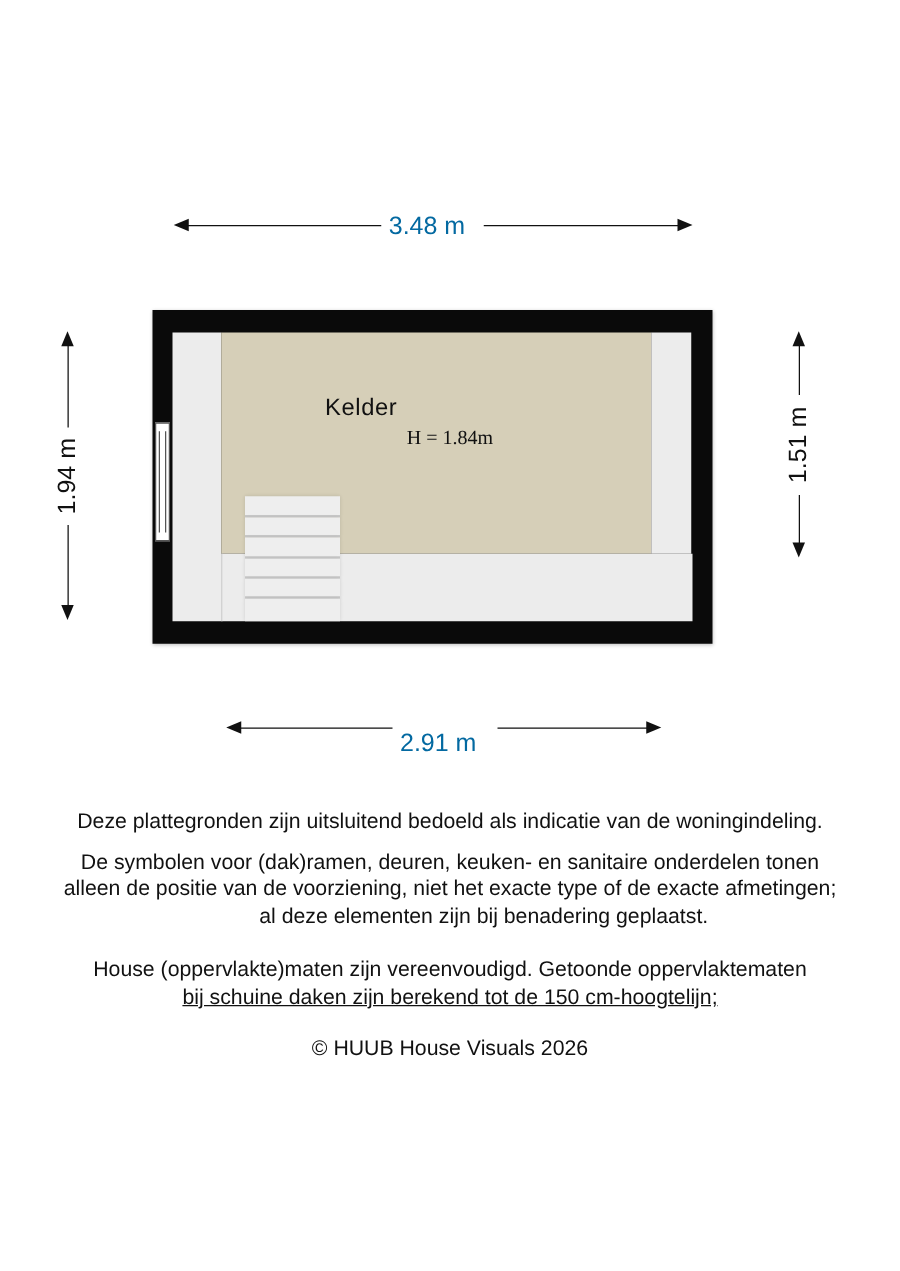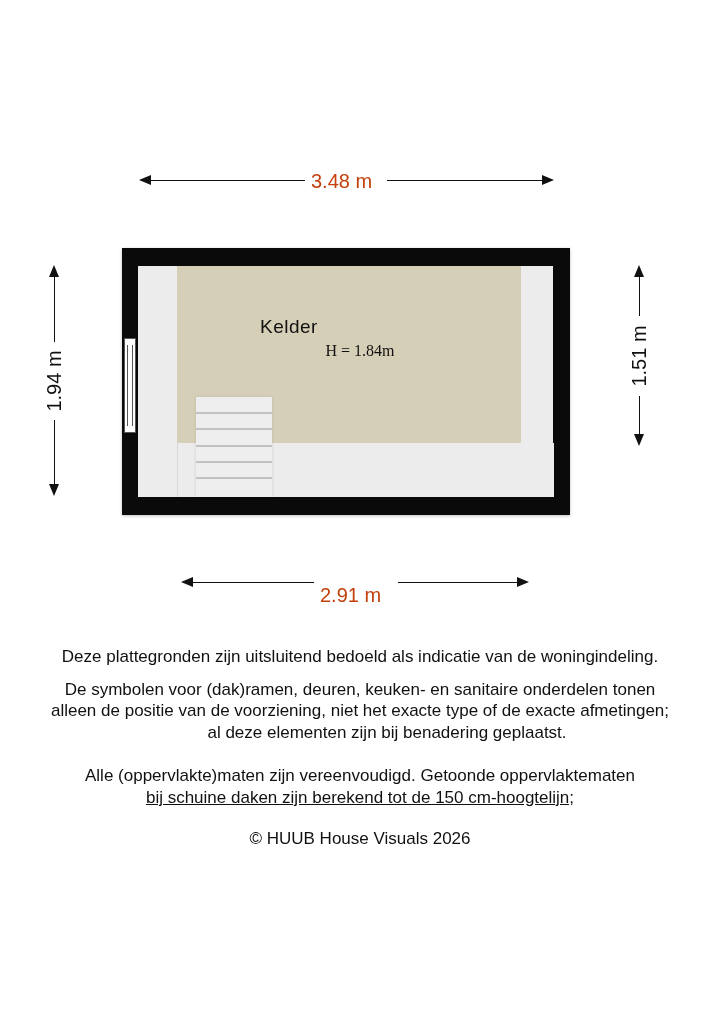--- a/index.html
+++ b/index.html
@@ -4,21 +4,21 @@
 <style>
   html, body { margin:0; padding:0; background:#ffffff; }
   body { width:720px; height:1017px; position:relative; overflow:hidden; font-family:"Liberation Sans", sans-serif; color:#111; }
   .hline { position:absolute; height:1.5px; background:#111; }
   .vline { position:absolute; width:1.5px; background:#111; }
   .arrow-l, .arrow-r, .arrow-u, .arrow-d { position:absolute; width:0; height:0; }
   .arrow-l { border-top:5px solid transparent; border-bottom:5px solid transparent; border-right:12px solid #111; }
   .arrow-r { border-top:5px solid transparent; border-bottom:5px solid transparent; border-left:12px solid #111; }
   .arrow-u { border-left:5px solid transparent; border-right:5px solid transparent; border-bottom:12px solid #111; }
   .arrow-d { border-left:5px solid transparent; border-right:5px solid transparent; border-top:12px solid #111; }
-  .dim-label { position:absolute; font-size:20px; line-height:22px; color:#c2410c; background:#fff; white-space:nowrap; }
+  .dim-label { position:absolute; font-size:20px; line-height:22px; color:#0369a1; background:#fff; white-space:nowrap; }
   .dim-label-v { position:absolute; font-size:20px; line-height:22px; color:#111; background:#fff; white-space:nowrap; transform:rotate(-90deg); transform-origin:center center; }
   .wall { position:absolute; background:#0a0a0a; }
   .strip { position:absolute; background:#ececec; }
   .floor { position:absolute; background:#d6cfb8; }
   .step { position:absolute; background:#eeeeee; border-bottom:2px solid #c8c8c8; box-sizing:border-box; box-shadow:0 0 3px rgba(0,0,0,0.12); }
   .room-name { position:absolute; font-size:19px; letter-spacing:0.5px; width:200px; }
   .room-h { position:absolute; font-size:16px; text-align:center; width:200px; }
   .disclaimer { position:absolute; left:0; width:720px; text-align:center; font-size:17px; line-height:21.5px; color:#111; }
   .window-frame { position:absolute; background:#ffffff; border:1px solid #555; box-sizing:border-box; }
   .window-pane { position:absolute; background:#fff; border-left:1px solid #555; border-right:1px solid #555; box-sizing:border-box; }
@@ -81,16 +81,16 @@
   <div class="dim-label" style="left:320px; top:584px;">2.91 m</div>
   <div class="hline" style="left:398px; top:581.5px; width:120px;"></div>
   <div class="arrow-r" style="left:517px; top:577px;"></div>
 </div>
 
 <div>
   <div class="disclaimer" style="top:646px;">Deze plattegronden zijn uitsluitend bedoeld als indicatie van de woningindeling.</div>
   <div class="disclaimer" style="top:679px;">De symbolen voor (dak)ramen, deuren, keuken- en sanitaire onderdelen tonen</div>
   <div class="disclaimer" style="top:700px;">alleen de positie van de voorziening, niet het exacte type of de exacte afmetingen;</div>
   <div class="disclaimer" style="top:722px;margin-left:27px;">al deze elementen zijn bij benadering geplaatst.</div>
-  <div class="disclaimer" style="top:765px;">Alle (oppervlakte)maten zijn vereenvoudigd. Getoonde oppervlaktematen</div>
+  <div class="disclaimer" style="top:765px;">House (oppervlakte)maten zijn vereenvoudigd. Getoonde oppervlaktematen</div>
   <div class="disclaimer" style="top:787px;text-decoration:underline;">bij schuine daken zijn berekend tot de 150 cm-hoogtelijn;</div>
   <div class="disclaimer" style="top:828px;">© HUUB House Visuals 2026</div>
 </div>
 
 </body></html>

